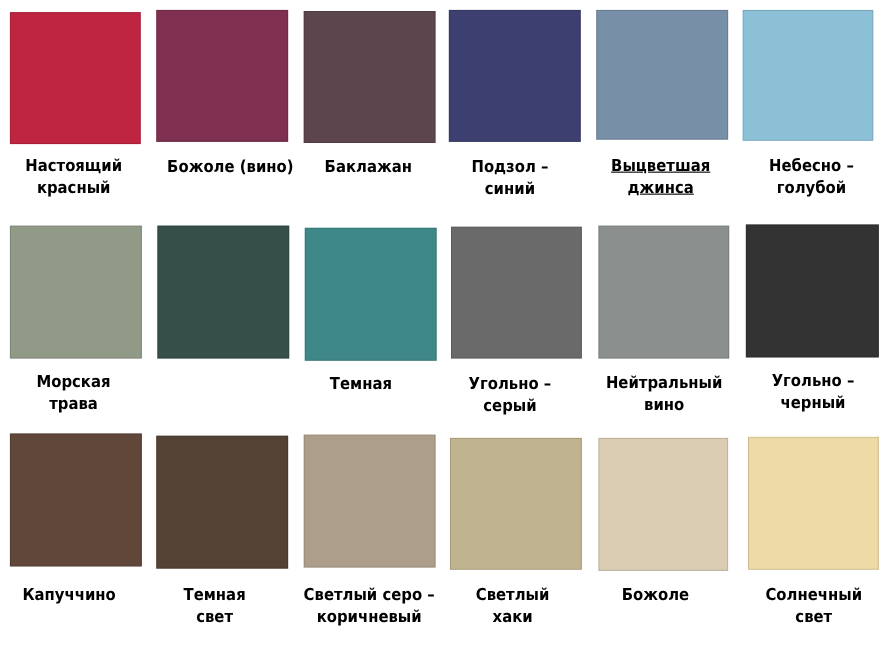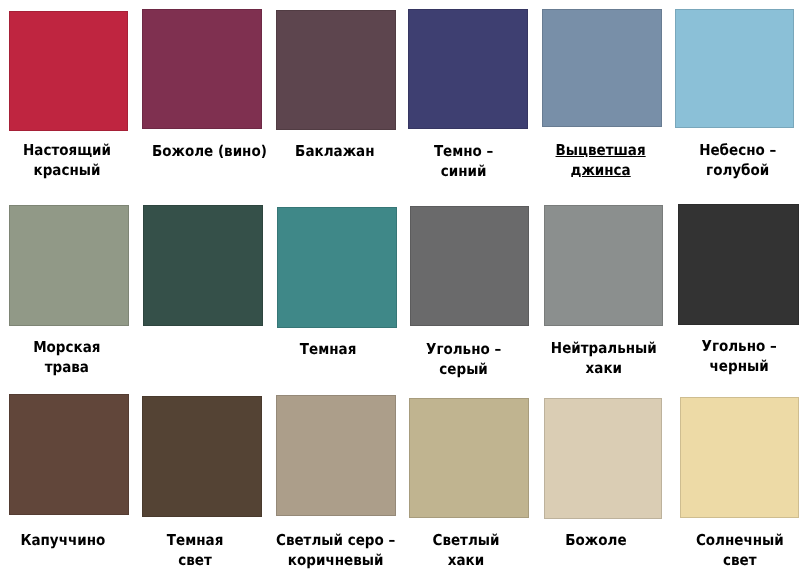--- a/index.html
+++ b/index.html
@@ -59,21 +59,21 @@
   <div class="caption" style="left: 89.4px; width: 220px; top: 141.5px; margin-left: 10px;">Божоле (вино)</div>
 
   <div class="cell" style="left: 276.3px; top: 10.1px; width: 119.9px; height: 120px;">
     <div class="chip" style="width: 119.9px; height: 120px; background-color: rgb(93, 69, 78);"></div>
   </div>
   <div class="caption" style="left: 224.8px; width: 220px; top: 141.6px;">Баклажан</div>
 
   <div class="cell" style="left: 408.3px; top: 9.1px; width: 119.6px; height: 120.2px;">
     <div class="chip" style="width: 119.6px; height: 120.2px; background-color: rgb(62, 63, 113);"></div>
   </div>
-  <div class="caption" style="left: 353.6px; width: 220px; top: 141.6px;">Темно –
+  <div class="caption" style="left: 353.6px; width: 220px; top: 141.6px;">Подзол –
 синий</div>
 
   <div class="cell" style="left: 542.3px; top: 9.4px; width: 119.8px; height: 118px;">
     <div class="chip" style="width: 119.8px; height: 118px; background-color: rgb(120, 143, 168);"></div>
   </div>
   <div class="caption" style="left: 490.6px; width: 220px; top: 140.8px; text-decoration: underline;">Выцветшая
 джинса</div>
 
   <div class="cell" style="left: 674.8px; top: 9.1px; width: 119.2px; height: 118.9px;">
     <div class="chip" style="width: 119.2px; height: 118.9px; background-color: rgb(139, 192, 215);"></div>
@@ -99,21 +99,21 @@
   <div class="cell" style="left: 410.1px; top: 205.7px; width: 118.9px; height: 120.3px;">
     <div class="chip" style="width: 118.9px; height: 120.3px; background-color: rgb(106, 106, 107);"></div>
   </div>
   <div class="caption" style="left: 353.6px; width: 220px; top: 339.6px;">Угольно –
 серый</div>
 
   <div class="cell" style="left: 544.3px; top: 204.9px; width: 119.1px; height: 121.3px;">
     <div class="chip" style="width: 119.1px; height: 121.3px; background-color: rgb(139, 143, 142);"></div>
   </div>
   <div class="caption" style="left: 493.8px; width: 220px; top: 338.8px;">Нейтральный
-хаки</div>
+вино</div>
 
   <div class="cell" style="left: 678px; top: 204.2px; width: 121.4px; height: 121.3px;">
     <div class="chip" style="width: 121.4px; height: 121.3px; background-color: rgb(51, 51, 51);"></div>
   </div>
   <div class="caption" style="left: 629.1px; width: 220px; top: 336.9px;">Угольно –
 черный</div>
 
   <div class="cell" style="left: 9.1px; top: 394.1px; width: 120px; height: 121.4px;">
     <div class="chip" style="width: 120px; height: 121.4px; background-color: rgb(97, 70, 58);"></div>
   </div>

